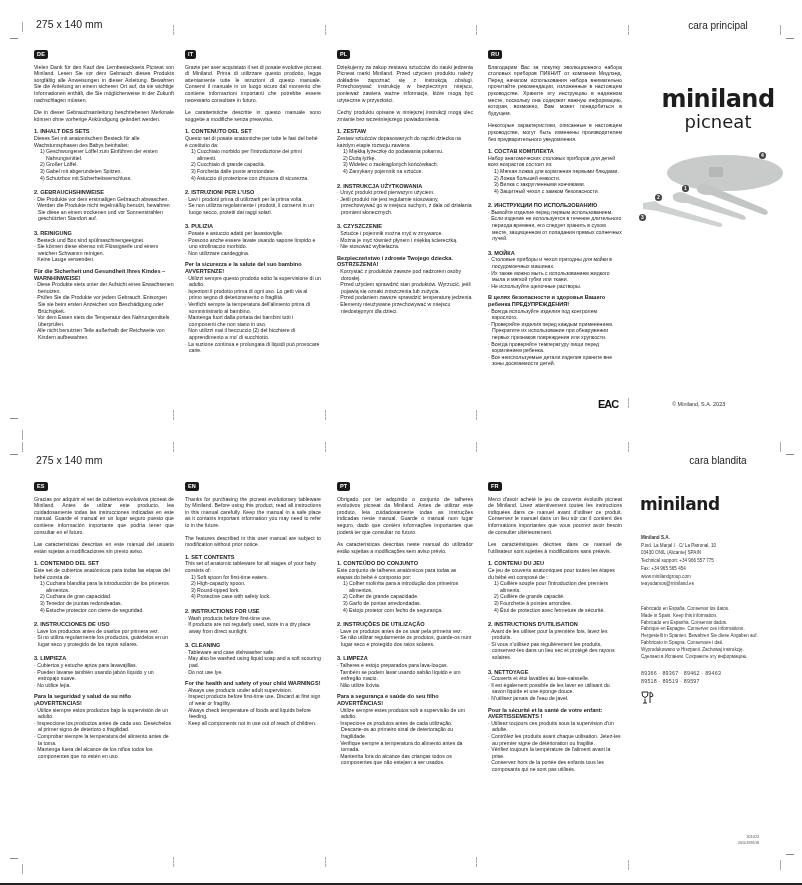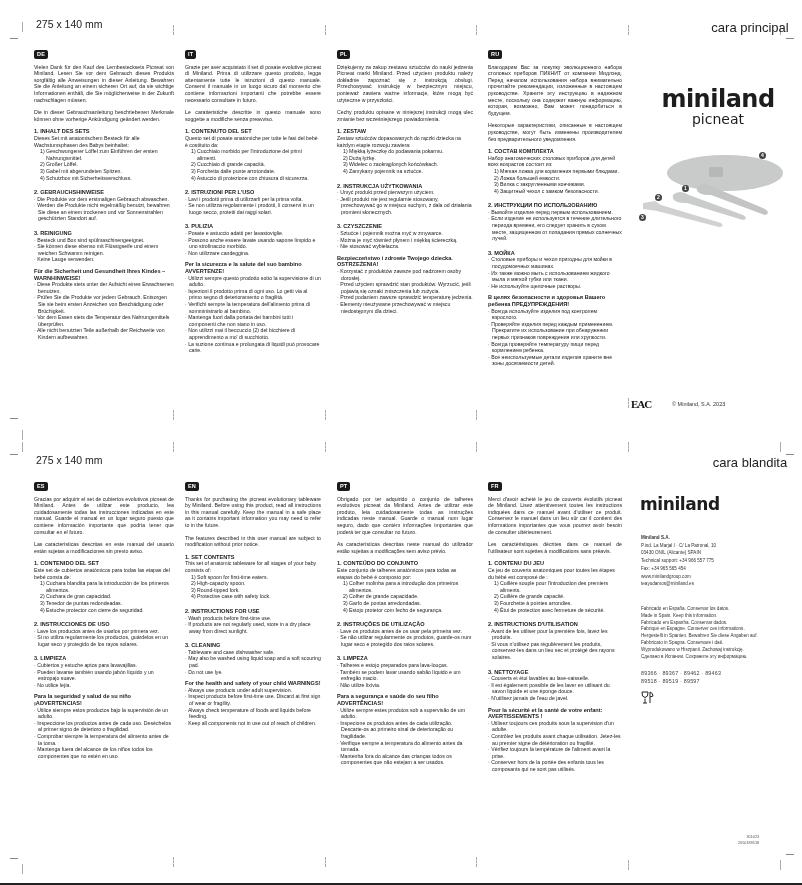--- a/index.html
+++ b/index.html
@@ -8,46 +8,46 @@
 
   .sheet { position: absolute; left: 0; width: 802px; height: 442px; }
   .sheet.front { top: 0; }
   .sheet.back { top: 442px; }
 
   .crop { position: absolute; background: #888; }
   .vmark { position: absolute; width: 1px; height: 10px; background: #aaa; }
   .vdash { position: absolute; width: 1px; height: 10px; border-left: 1px dashed #aaa; }
 
   .size-label { position: absolute; left: 36px; top: 18px; font-size: 10.5px; color: #222; }
-  .face-label { position: absolute; left: 700px; top: 20px; width: 100px; text-align: center; font-size: 13px; color: #222; }
+  .face-label { position: absolute; left: 668px; top: 20px; width: 100px; text-align: center; font-size: 10px; color: #222; }
 
   .col { position: absolute; top: 50px; width: 140px; font-size: 5.2px; line-height: 6.6px; color: #222; }
   .col.c1 { left: 34px; }
   .col.c2 { left: 185px; width: 136px; }
   .col.c3 { left: 337px; width: 136px; }
   .col.c4 { left: 488px; width: 134px; }
 
   .lang-badge { display: inline-block; background: #1a1a1a; color: #fff; font-weight: bold; font-size: 5.5px; padding: 1px 3px; border-radius: 2px; margin-bottom: 5px; letter-spacing: 0.2px; }
   .para { text-align: justify; margin-bottom: 6px; }
   .sec-title { font-weight: bold; font-size: 5.6px; margin-top: 3px; }
   .list { padding-left: 6px; }
   .list-item { padding-left: 6px; text-indent: -6px; }
   .bul { padding-left: 4px; text-indent: -4px; }
   .warn-title { font-weight: bold; font-size: 5.6px; margin-top: 5px; }
   .gap { height: 5px; }
 
   .brand { position: absolute; left: 653px; top: 85px; width: 130px; text-align: center; }
   .brand-name { font-family: "DejaVu Sans", sans-serif; font-weight: bold; font-size: 24px; letter-spacing: -0.5px; color: #1d1d1d; }
-  .product-name { font-family: "DejaVu Sans", sans-serif; font-size: 14px; color: #1d1d1d; margin-top: -2px; }
+  .product-name { font-family: "DejaVu Sans", sans-serif; font-size: 18px; color: #1d1d1d; margin-top: -2px; }
 
   .illustration { position: absolute; left: 625px; top: 145px; width: 175px; height: 90px; }
   .num { position: absolute; width: 7px; height: 7px; border-radius: 50%; background: #444; color: #fff; font-size: 5px; line-height: 7px; text-align: center; font-weight: bold; }
 
   .copyright { position: absolute; left: 672px; top: 401px; font-size: 5.5px; color: #333; }
-  .eac { position: absolute; left: 631px; top: 398px; font-size: 11px; font-weight: bold; letter-spacing: -1px; color: #111; font-family: Liberation Serif, serif; }
+  .eac { position: absolute; left: 598px; top: 398px; font-size: 11px; font-weight: bold; letter-spacing: -1px; color: #111; }
 
   .brand-back { position: absolute; left: 640px; top: 15px; font-family: "DejaVu Sans", sans-serif; font-weight: bold; font-size: 17px; color: #1d1d1d; letter-spacing: -0.4px; }
   .address { position: absolute; left: 641px; top: 56px; font-size: 4.6px; line-height: 7.7px; color: #333; }
   .made-in { position: absolute; left: 641px; top: 125px; font-size: 4.6px; line-height: 6.8px; color: #333; }
   .refs { position: absolute; left: 641px; top: 189px; font-size: 5.4px; line-height: 7.6px; color: #444; letter-spacing: 0.2px; }
   .food-icon { position: absolute; left: 641px; top: 209px; width: 14px; height: 14px; }
   .print-code { position: absolute; left: 738px; top: 394px; font-size: 3.8px; line-height: 5.5px; color: #555; text-align: right; }
 
   .bottom-bar { position: absolute; left: 0; top: 883px; width: 802px; height: 2px; background: #222; }
 </style>

